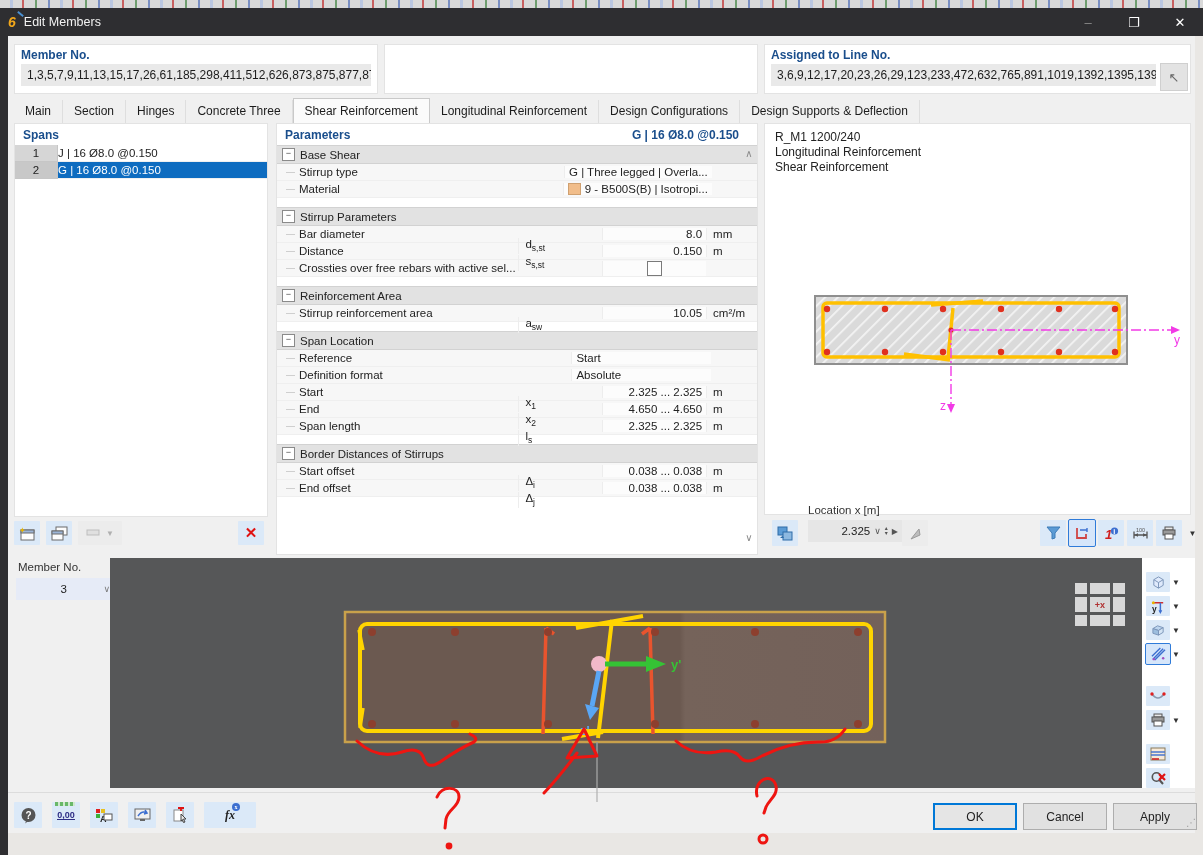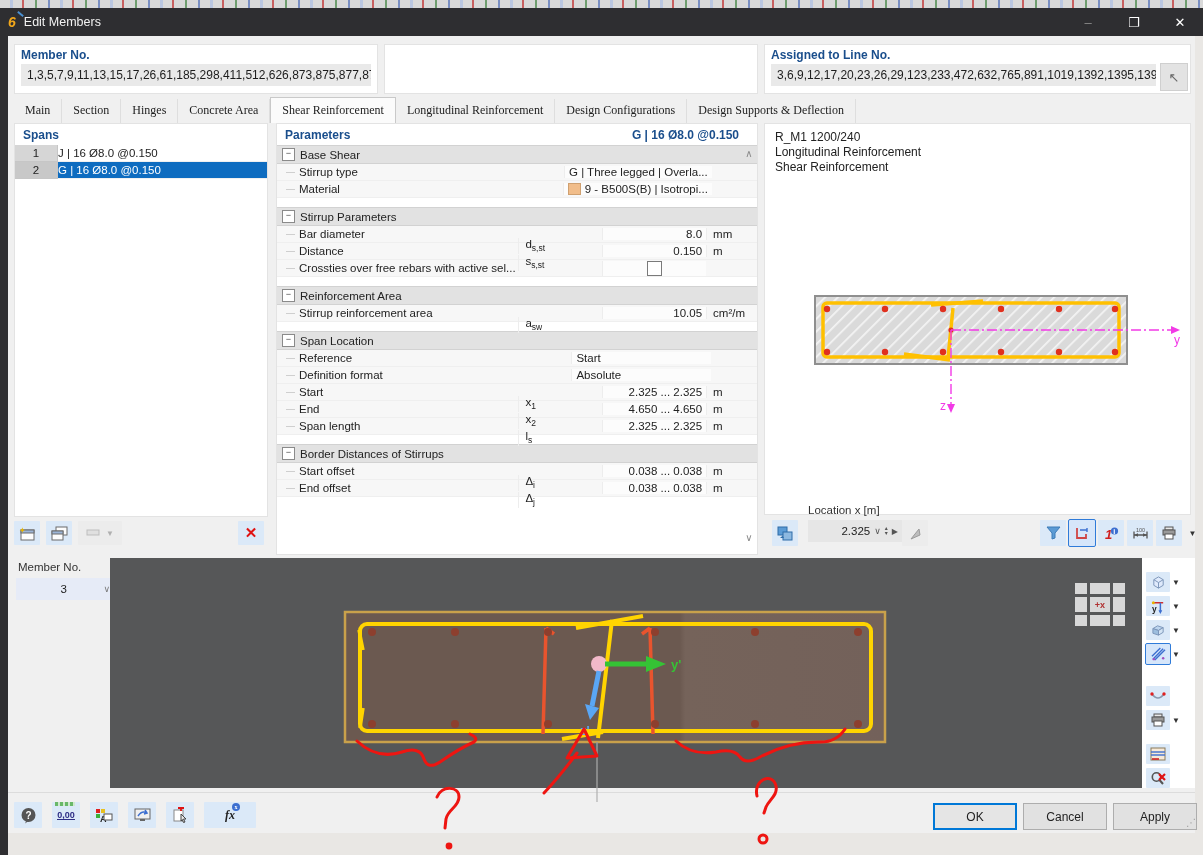--- a/index.html
+++ b/index.html
@@ -16,21 +16,21 @@
   .left-strip{left:0;top:36px;width:8px;height:819px;background:#2e2e31;}
   .right-strip{left:1195px;top:36px;width:8px;height:819px;background:#e9e7e4;}
   .dialog-bg{left:8px;top:36px;width:1187px;height:797px;background:#f0f0f0;}
   
   .gbox{background:#fff;border:1px solid #e3e3e3;}
   .blue-label{color:#1a4e8c;font-weight:bold;font-size:12px;}
   .field{background:#e9e9e9;color:#1c1c1c;font-size:12px;height:22px;line-height:22px;padding:0 6px;white-space:nowrap;overflow:hidden;}
   .mini-btn{width:26px;height:26px;background:#e3e3e3;border:1px solid #cfcfcf;display:flex;align-items:center;justify-content:center;color:#666;font-size:13px;}
   
   .tabbar{left:14px;top:100px;width:1175px;height:23px;display:flex;align-items:flex-end;}
-  .tab{padding:4px 11px 5px 11px;font-size:12px;background:#f0f0f0;color:#1c1c1c;border-right:1px solid #dedede;white-space:nowrap;font-family:Liberation Serif, serif;}
+  .tab{padding:4px 11px 5px 11px;font-size:12px;background:#f0f0f0;color:#1c1c1c;border-right:1px solid #dedede;white-space:nowrap;}
   .tab.active{background:#fbfbfb;border:1px solid #c9c9c9;border-bottom:none;padding-top:5px;}
   
   .spans-panel{left:14px;top:123px;width:252px;height:392px;background:#fff;border:1px solid #e3e3e3;}
   .panel-h{padding:4px 8px 3px 8px;}
   .span-row{display:flex;height:17px;font-size:11.5px;}
   .span-no{width:42px;background:#d6d6d6;border-bottom:1px solid #c6c6c6;border-right:1px solid #c6c6c6;text-align:center;line-height:17px;}
   .span-lbl{flex:1;padding-left:0;line-height:17px;border-bottom:1px solid #f0f0f0;white-space:nowrap;overflow:hidden;}
   .span-row.selected .span-lbl{background:#0e6cc0;color:#fff;}
   .span-row.selected .span-no{background:#c8c8c8;}
   .spans-foot{left:14px;top:519px;width:252px;height:28px;display:flex;align-items:center;gap:6px;}
@@ -112,21 +112,21 @@
     <div class="field" style="margin:0 34px 0 6px;">3,6,9,12,17,20,23,26,29,123,233,472,632,765,891,1019,1392,1395,1398,1403,1406,1409</div>
   </div>
   <div class="abs mini-btn" style="left:1160px;top:63px;">
       <span>↖</span>
     </div>
 
   <div class="abs tabbar" id="tabbar">
       <div class="tab">Main</div>
       <div class="tab">Section</div>
       <div class="tab">Hinges</div>
-      <div class="tab">Concrete Area</div>
+      <div class="tab">Concrete Three</div>
       <div class="tab active">Shear Reinforcement</div>
       <div class="tab">Longitudinal Reinforcement</div>
       <div class="tab">Design Configurations</div>
       <div class="tab">Design Supports &amp; Deflection</div>
     </div>
 
   <div class="abs spans-panel">
     <div class="panel-h blue-label">Spans</div>
     <div id="spans-rows">
         <div class="span-row">

